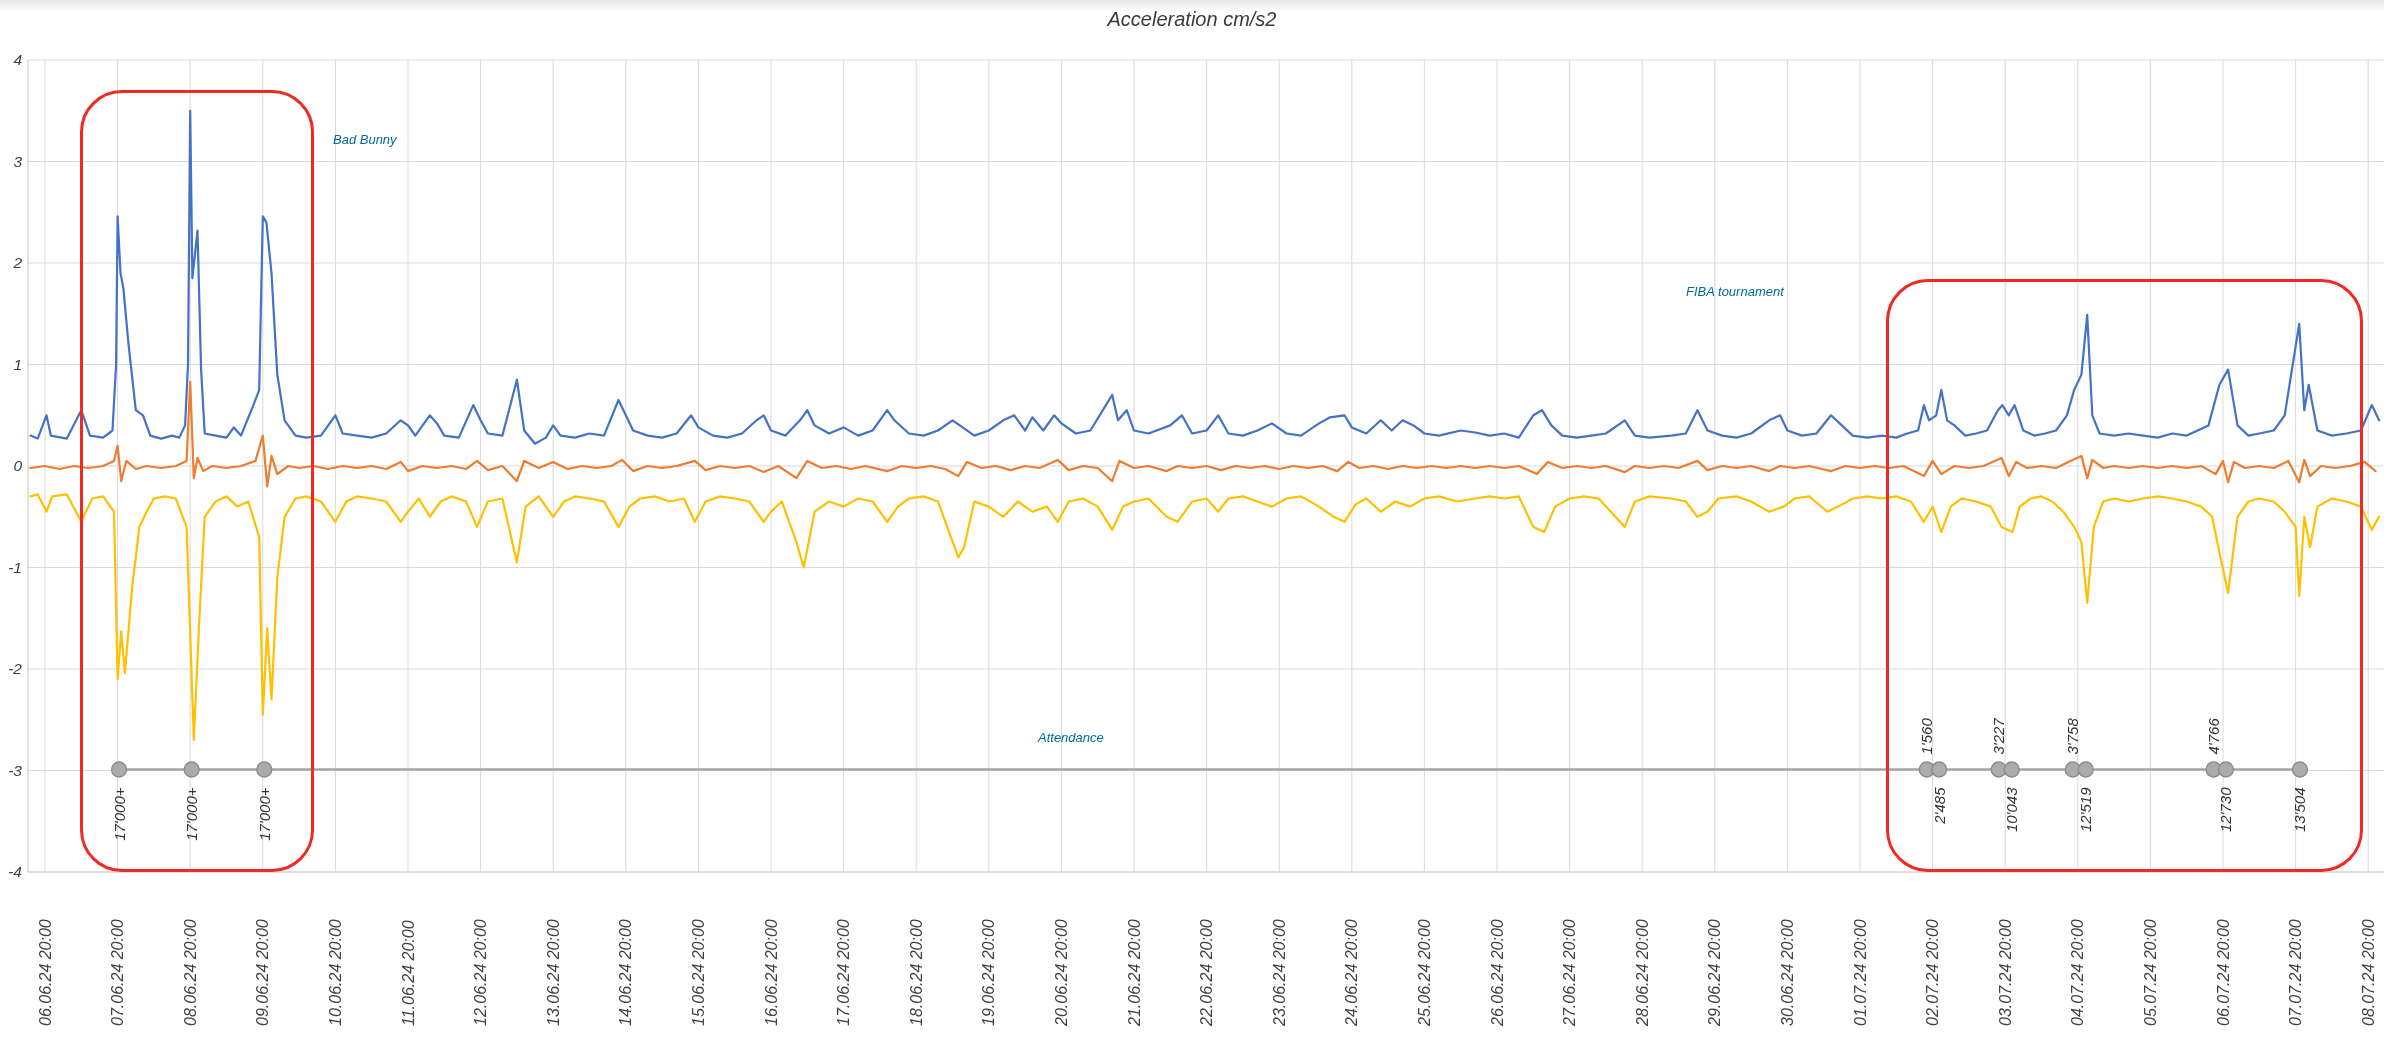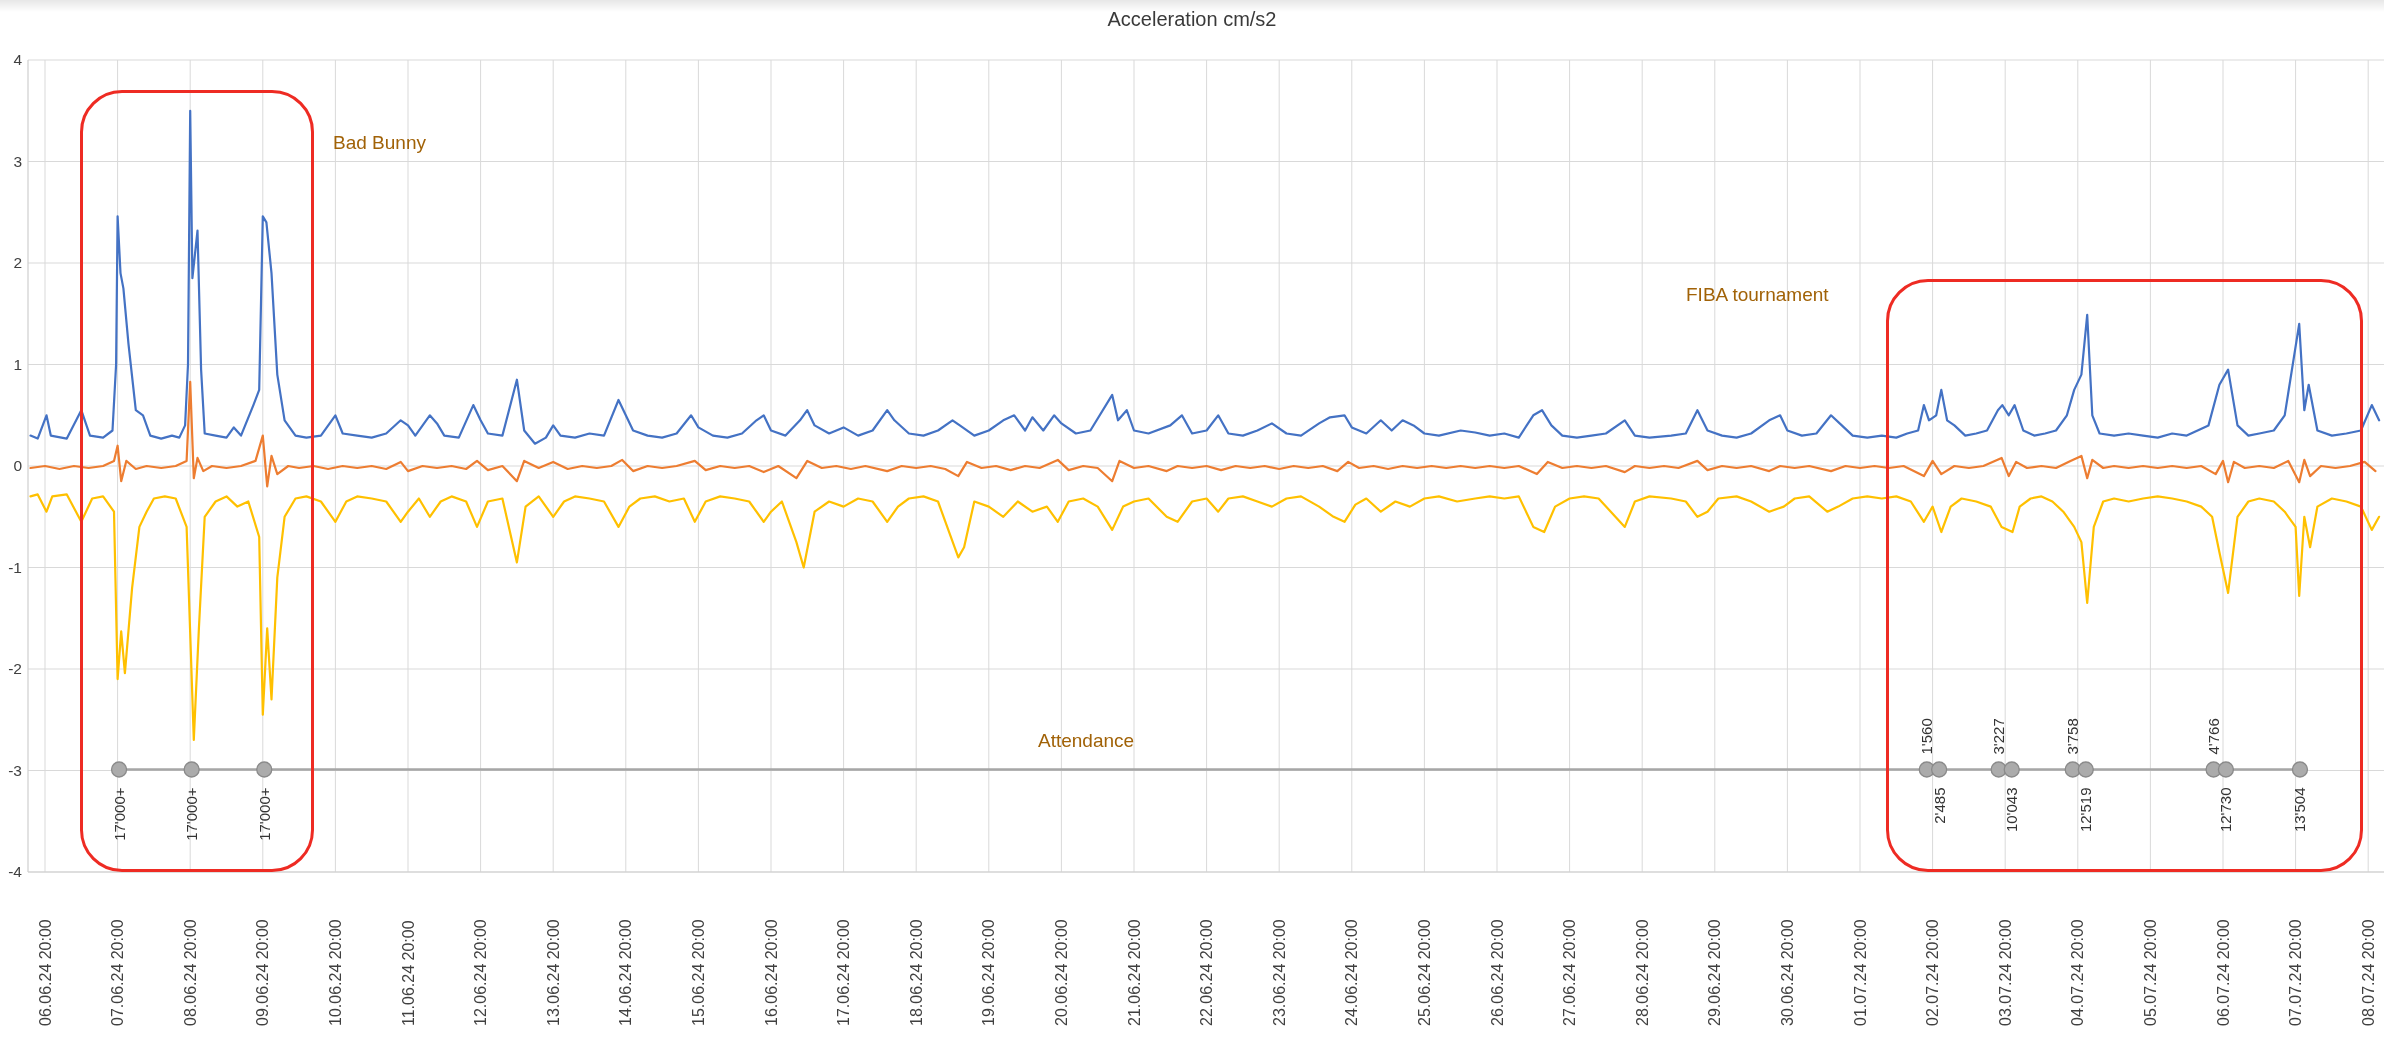--- a/index.html
+++ b/index.html
@@ -1,22 +1,22 @@
 <!DOCTYPE html>
 <html><head>
 <meta charset="utf-8">
 <style>
   html,body{margin:0;padding:0;background:#ffffff;}
   .page{position:relative;width:2384px;height:1040px;background:#ffffff;overflow:hidden;
-        font-family:"Liberation Sans","DejaVu Sans",sans-serif;}
+        font-family:"Liberation Sans","DejaVu Sans",sans-serif;font-style:italic;}
   .top-strip{position:absolute;left:0;top:0;width:100%;height:12px;
              background:linear-gradient(#e7e7e7,rgba(255,255,255,0));}
   .chart-title{position:absolute;left:0;top:8px;width:2384px;text-align:center;
                font-size:20px;color:#3a3a3a;}
-  .annotation{position:absolute;font-size:19px;color:#a16207;white-space:nowrap;}
+  .annotation{position:absolute;font-size:13px;color:#0369a1;white-space:nowrap;}
   .ann-badbunny{left:333px;top:132px;}
   .ann-fiba{left:1686px;top:284px;}
   .ann-attendance{left:1038px;top:730px;text-align:center;}
   .highlight{position:absolute;border:3.5px solid #ee2b23;border-radius:42px;}
   .hl-1{left:80px;top:90px;width:228px;height:776px;}
   .hl-2{left:1886px;top:279px;width:471px;height:587px;}
   svg{position:absolute;left:0;top:0;}
   text{font-family:"Liberation Sans","DejaVu Sans",sans-serif;}
 </style>
 </head>

